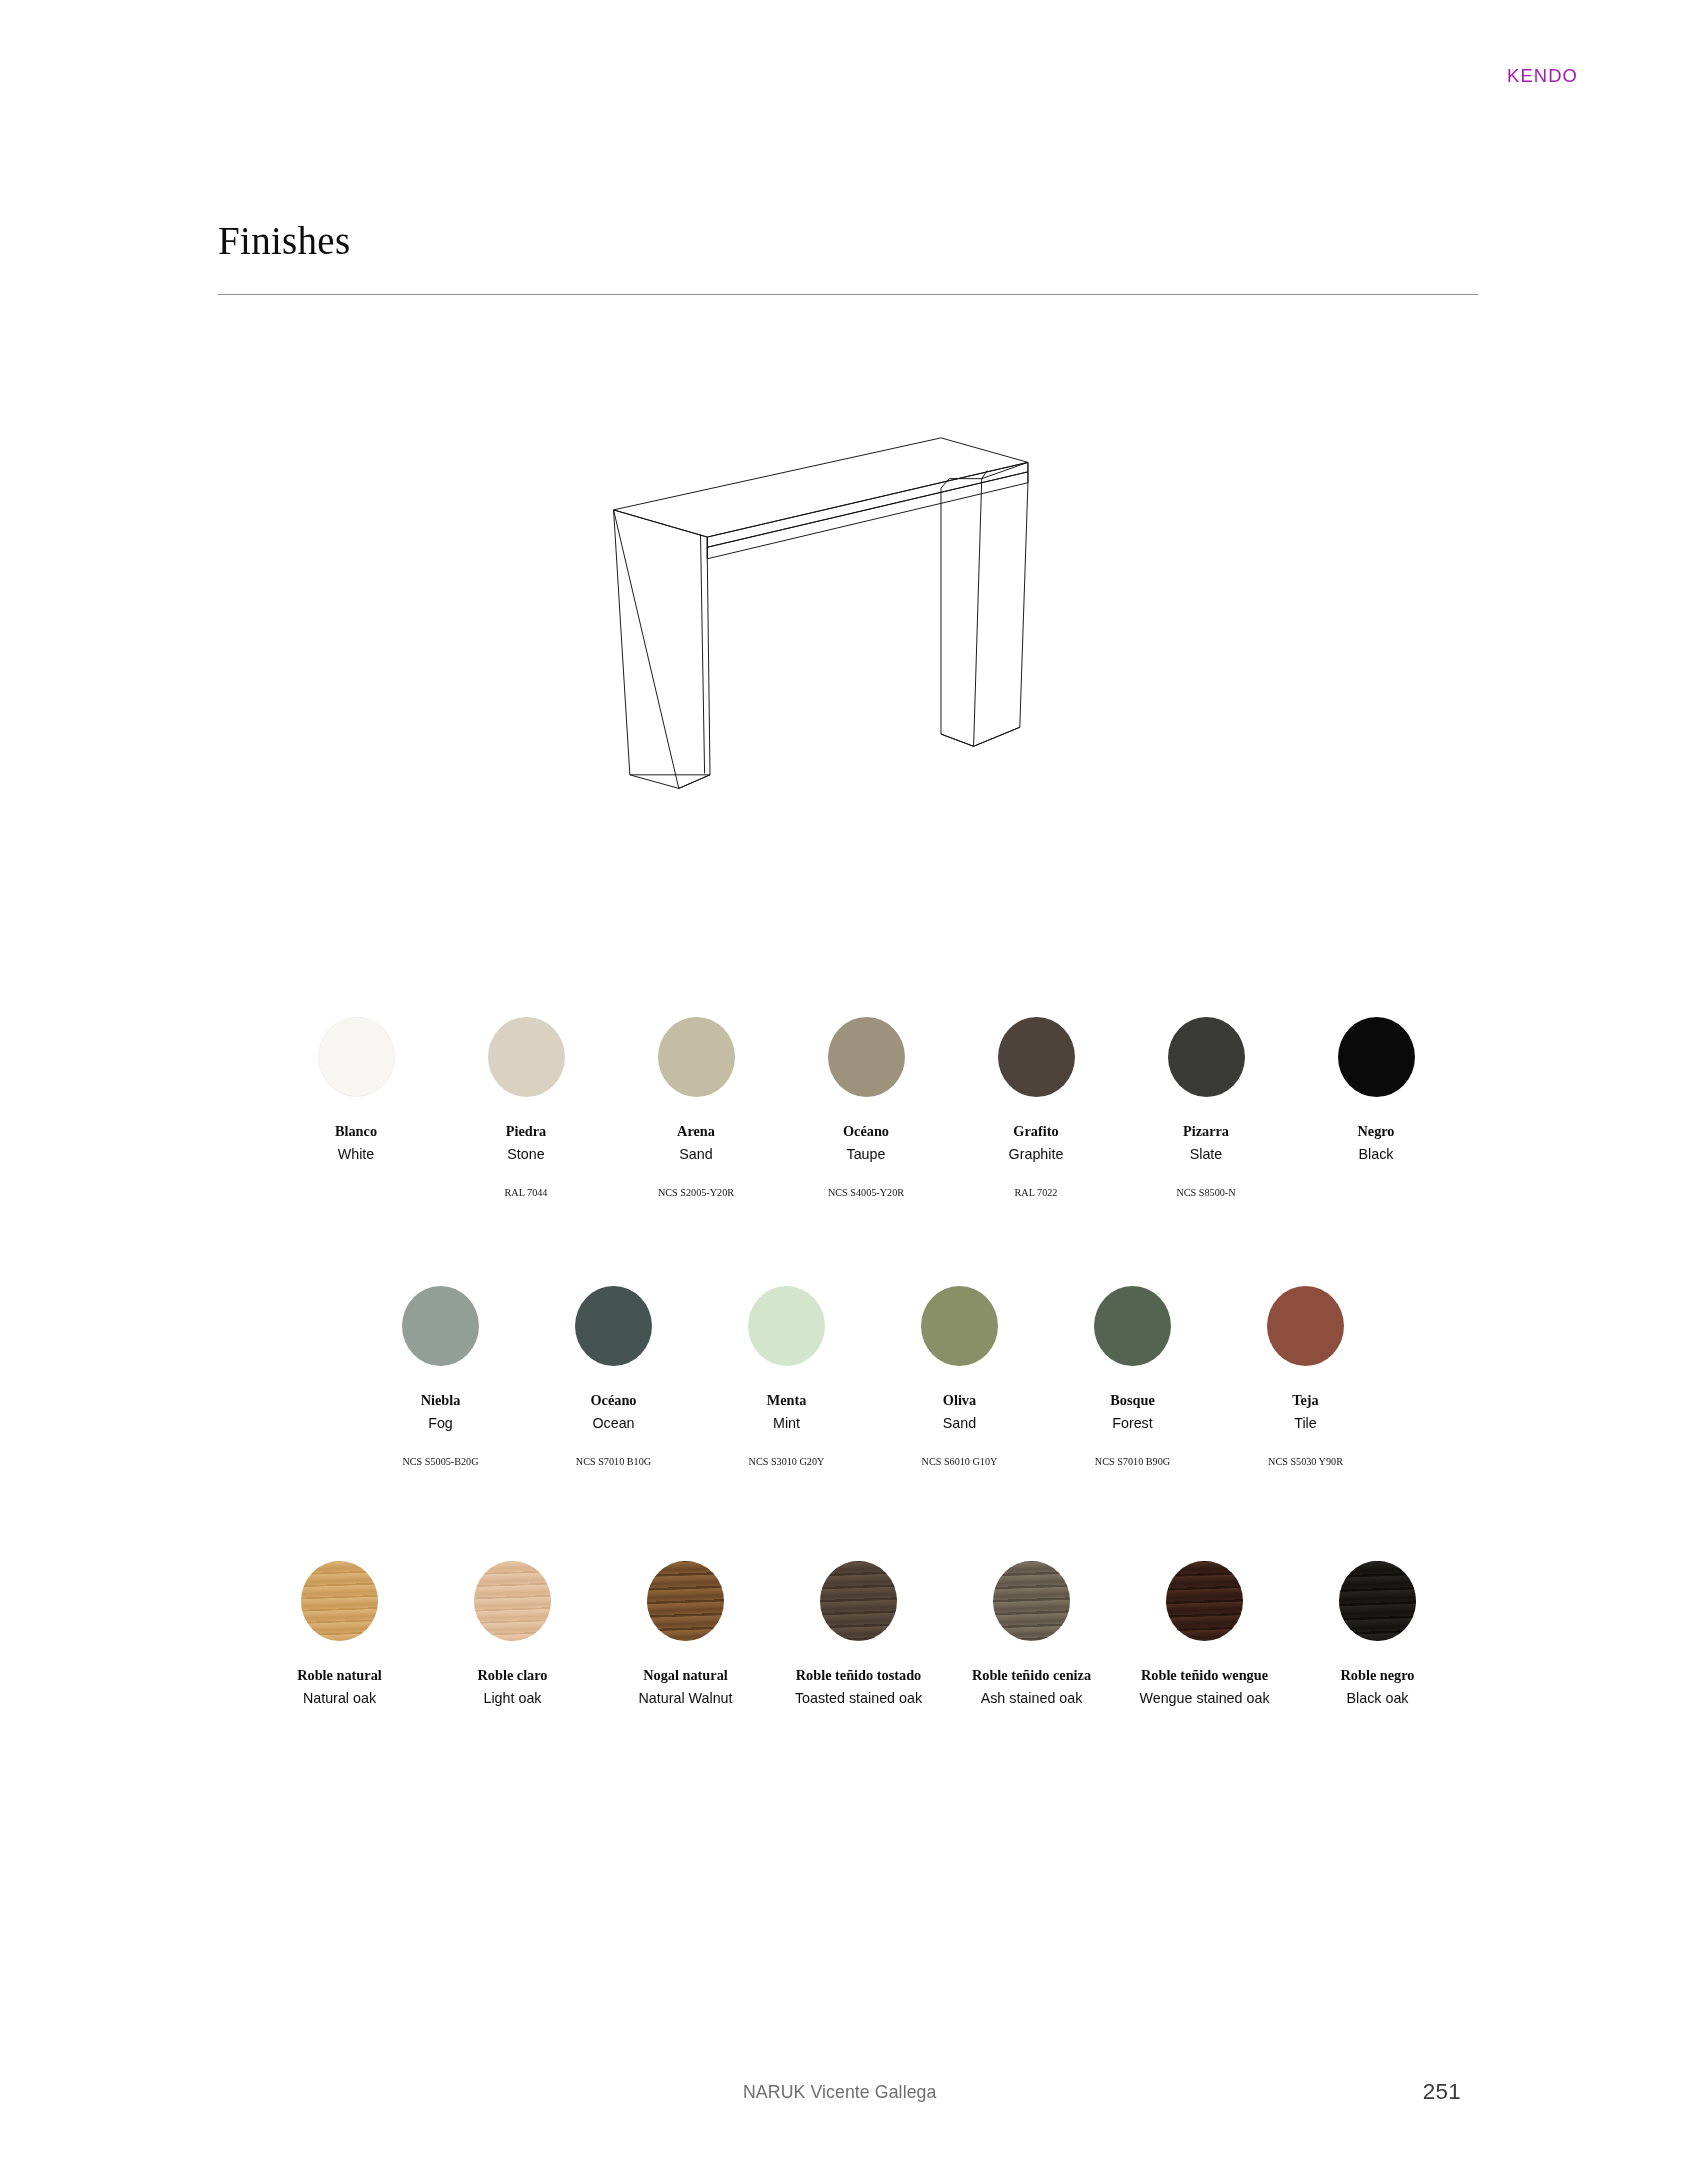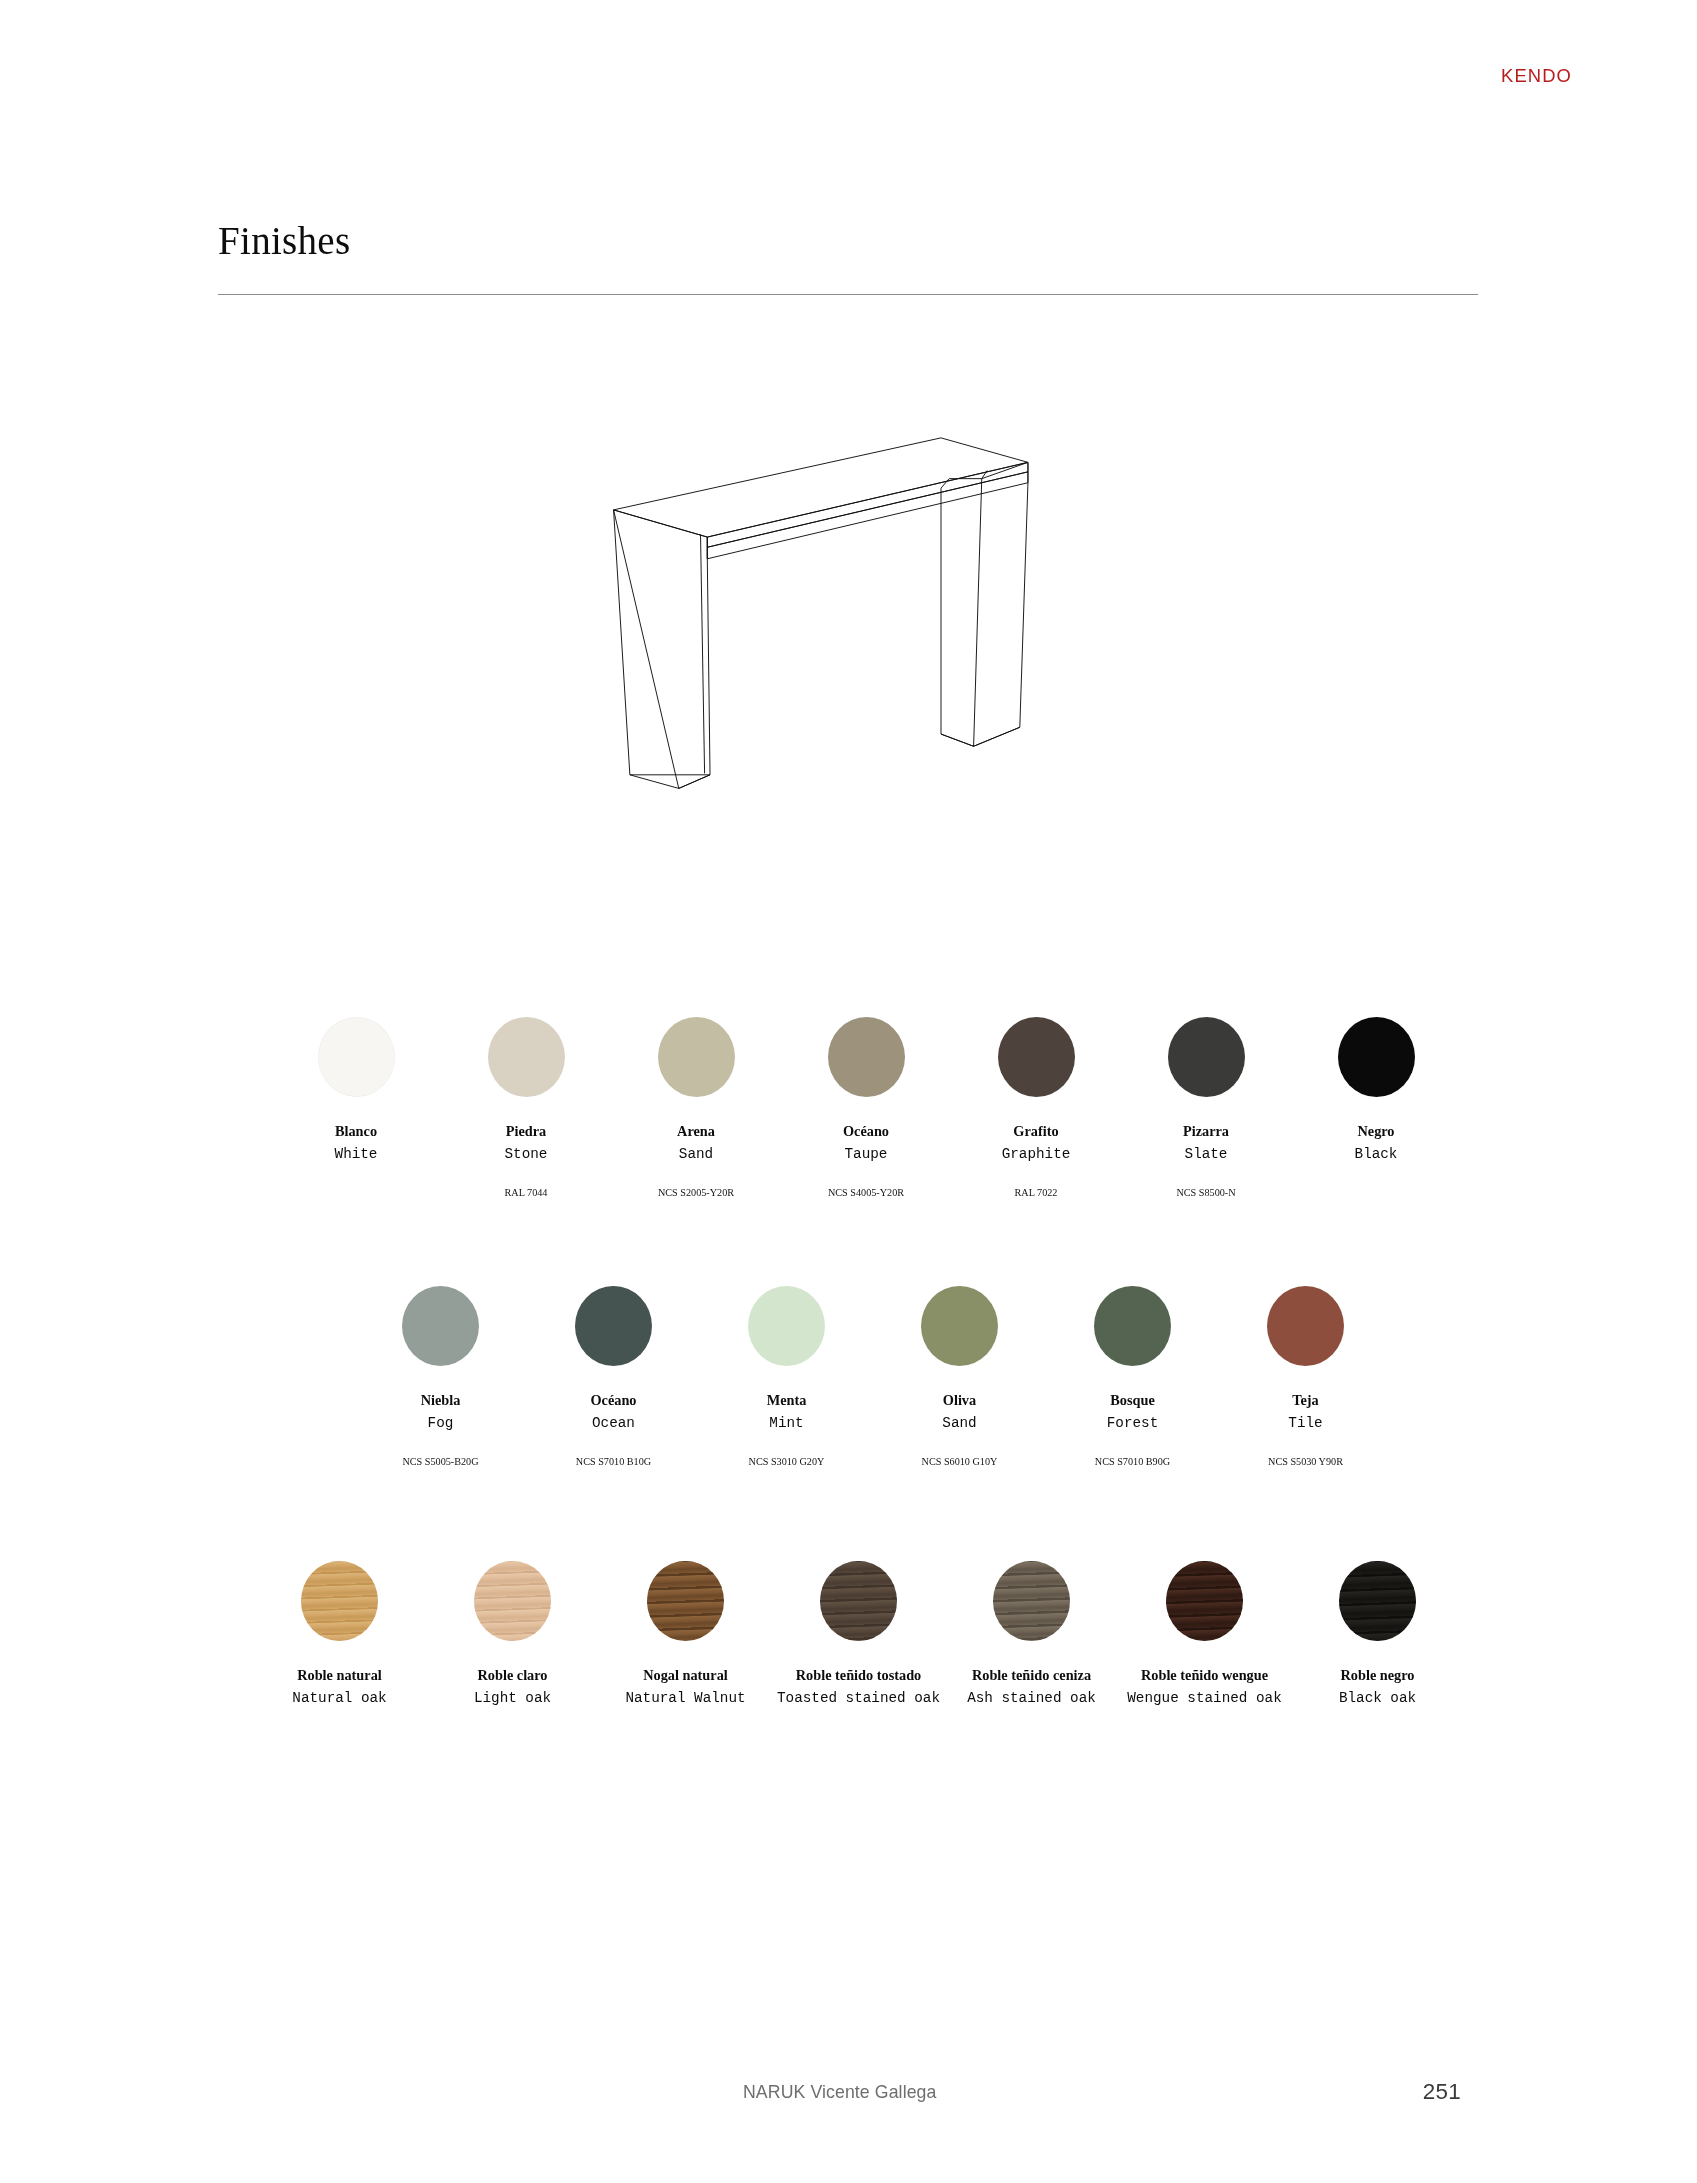--- a/index.html
+++ b/index.html
@@ -13,25 +13,25 @@
     position: relative;
     font-family: "Liberation Serif", serif;
     color: #111111;
     overflow: hidden;
   }
 
   
   .brand {
     position: absolute;
     top: 65px;
-    right: 126px;
+    right: 120px;
     font-family: "Liberation Sans", sans-serif;
     font-size: 18.4px;
     letter-spacing: 1.1px;
-    color: #b91c1c;
+    color: #a21caf;
     font-weight: 400;
   }
 
   
   .page-title {
     position: absolute;
     left: 218px;
     top: 218px;
     font-family: "Liberation Serif", serif;
     font-size: 39px;
@@ -95,21 +95,21 @@
   .swatch-meta { margin-top: 26.5px; line-height: 1.0; }
   .swatch-name {
     font-family: "Liberation Serif", serif;
     font-weight: bold;
     font-size: 14.3px;
     color: #0d0d0d;
     white-space: nowrap;
     display: block;
   }
   .swatch-en {
-    font-family: Liberation Mono, monospace;
+    font-family: Liberation Sans, sans-serif;
     font-weight: normal;
     font-size: 14.3px;
     color: #0d0d0d;
     white-space: nowrap;
     display: block;
     margin-top: 9.5px;
   }
   .swatch-code {
     font-family: "Liberation Serif", serif;
     font-size: 10.2px;

